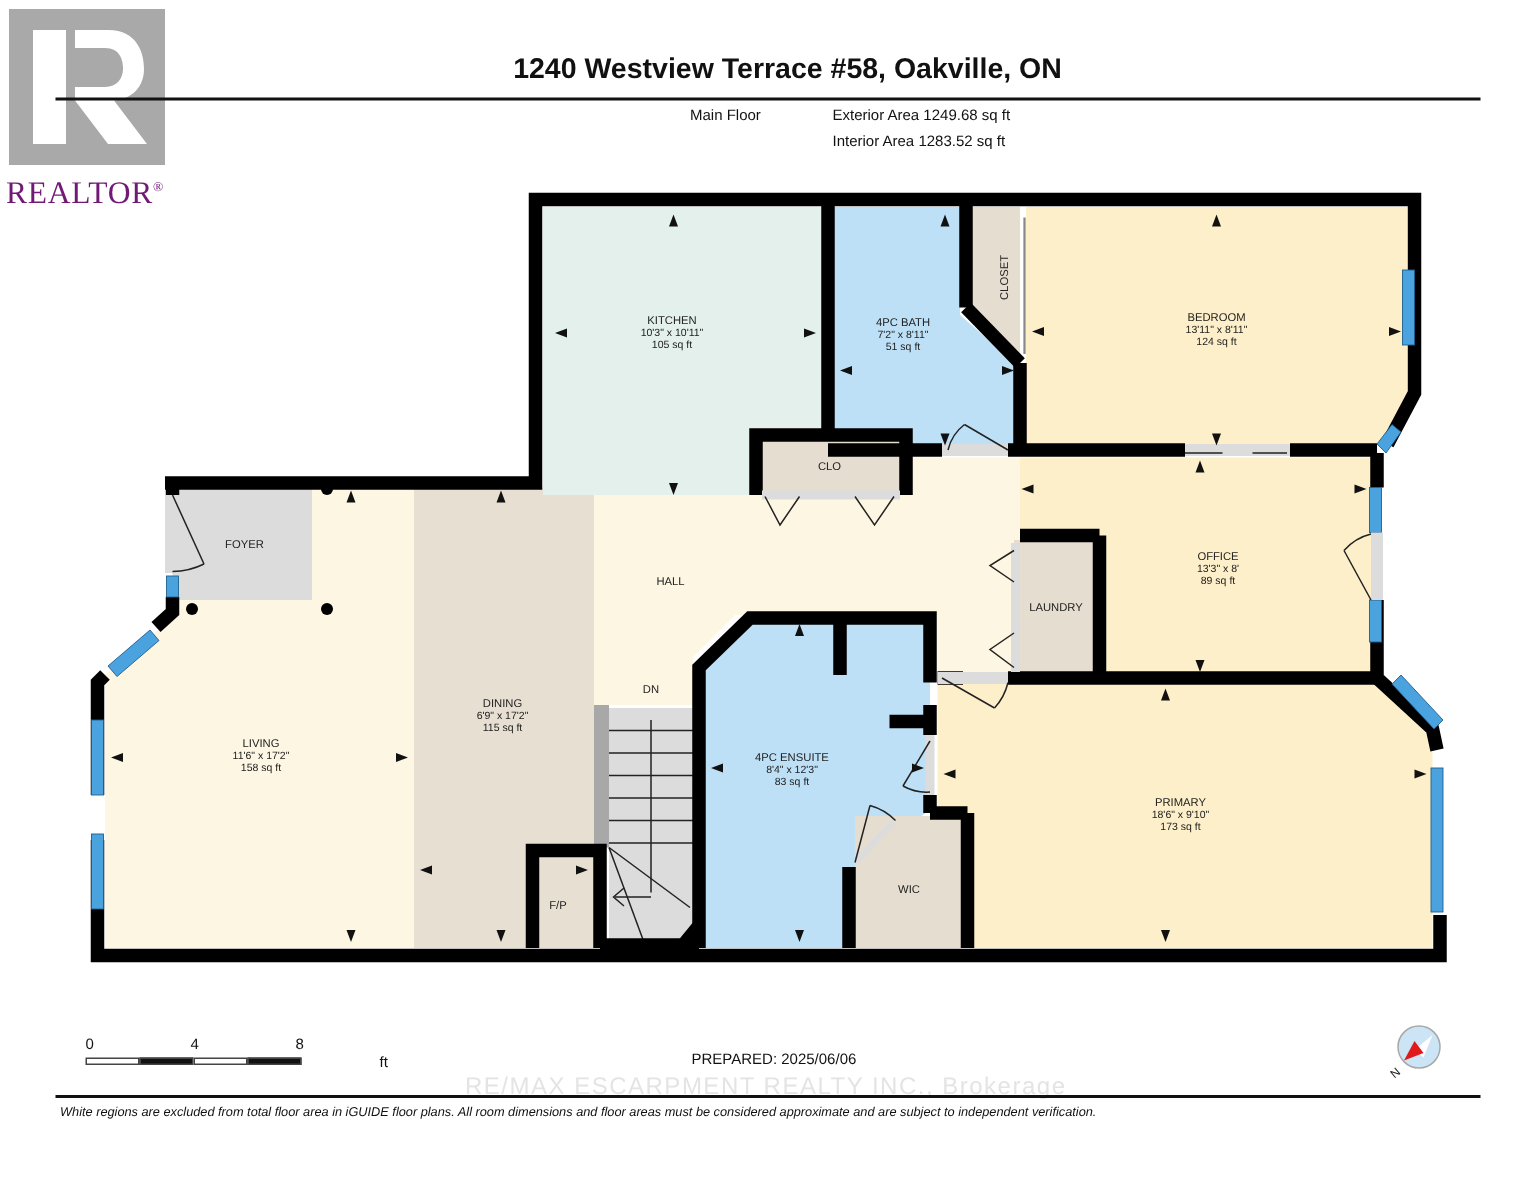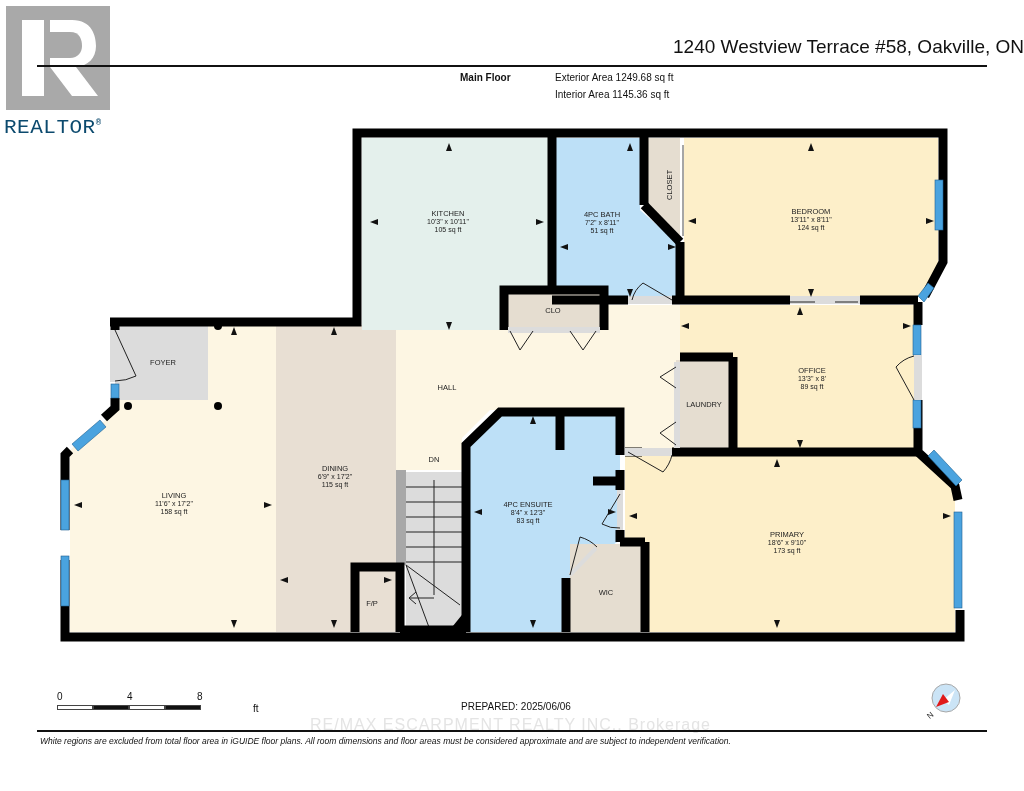--- a/index.html
+++ b/index.html
@@ -1,22 +1,22 @@
 <!DOCTYPE html>
 <html><head>
 <meta charset="utf-8">
 <style>
   html, body { margin:0; padding:0; background:#ffffff; }
   body { width:1024px; height:791px; position:relative; overflow:hidden; font-family:"Liberation Sans", sans-serif; color:#111; }
   .logo { position:absolute; left:6px; top:6px; width:104px; height:104px; }
-  .logo-text { position:absolute; left:4px; top:116px; font-size:21px; color:#0c4a6e; letter-spacing:0.5px; font-family:Liberation Mono, monospace; }
+  .logo-text { position:absolute; left:4px; top:116px; font-size:21px; color:#701a75; letter-spacing:0.5px; font-family:Liberation Serif, serif; }
   .logo-text sup { font-size:9px; }
-  .title { position:absolute; left:0; width:1024px; top:36px; text-align:right; font-size:19px; font-weight:normal; padding-left:26px; box-sizing:border-box; }
+  .title { position:absolute; left:0; width:1024px; top:36px; text-align:center; font-size:19px; font-weight:bold; padding-left:26px; box-sizing:border-box; }
   .title-rule { position:absolute; left:37px; top:65px; width:950px; height:2px; background:#111; }
-  .floor-label { position:absolute; left:460px; top:72px; font-size:10px; font-weight:bold; }
+  .floor-label { position:absolute; left:460px; top:72px; font-size:10px; font-weight:normal; }
   .area-line { position:absolute; left:523px; font-size:10px;margin-left:32px; }
   .area1 { top:72px; } .area2 { top:89px; }
   svg.plan { position:absolute; left:0; top:0; }
   .room-label { font-family:"Liberation Sans", sans-serif; font-size:7px; fill:#222; text-anchor:middle; }
   .room-name { font-size:7.5px; }
   .scale { position:absolute; left:57px; top:691px; }
   .scale-num { position:absolute; top:0; font-size:10px; }
   .scale-bar { position:absolute; top:14px; height:5px; border:1px solid #444; box-sizing:border-box; }
   .scale-ft { position:absolute; left:150px; top:12px; font-size:10px;padding-left:46px; }
   .prepared { position:absolute; left:461px; top:701px; font-size:10px; }
@@ -33,21 +33,21 @@
   <rect x="16" y="14" width="22" height="76" fill="#ffffff"></rect>
   <path d="M44 14 H66 C86 14 90 30 90 40 C90 52 82 60 70 61 L92 90 H66 L44 61 Z" fill="#ffffff"></path>
   <path d="M44 26 H64 C74 26 76 34 76 40 C76 46 72 52 64 52 H44 Z" fill="#a9a9a9"></path>
 </svg>
 <div class="logo-text"><span>REALTOR</span><sup>®</sup></div>
 
 <div class="title">1240 Westview Terrace #58, Oakville, ON</div>
 <div class="title-rule"></div>
 <div class="floor-label">Main Floor</div>
 <div class="area-line area1">Exterior Area 1249.68 sq ft</div>
-<div class="area-line area2">Interior Area 1145.36 sq ft</div>
+<div class="area-line area2">Interior Area 1283.52 sq ft</div>
 
 <svg class="plan" width="1024" height="791" viewBox="0 0 1024 791">
 
   <polygon points="70,325 276,325 276,632 70,632 70,450 115,412 115,400 115,325" fill="#fdf6e3"></polygon>
   <rect x="115" y="325" width="93" height="75" fill="#dcdcdc"></rect>
   <rect x="276" y="325" width="120" height="307" fill="#e8dfd3"></rect>
   <polygon points="396,330 505,330 505,305 680,305 680,360 735,360 735,448 625,448 625,410 490,410 462,438 462,470 396,470" fill="#fdf6e3"></polygon>
   <rect x="362" y="138" width="186" height="192" fill="#e4f0ec"></rect>
   <polygon points="556,138 640,138 640,210 680,245 680,300 556,300" fill="#bde0f7"></polygon>
   <polygon points="648,138 680,138 680,240 648,210" fill="#e5ddd0"></polygon>

